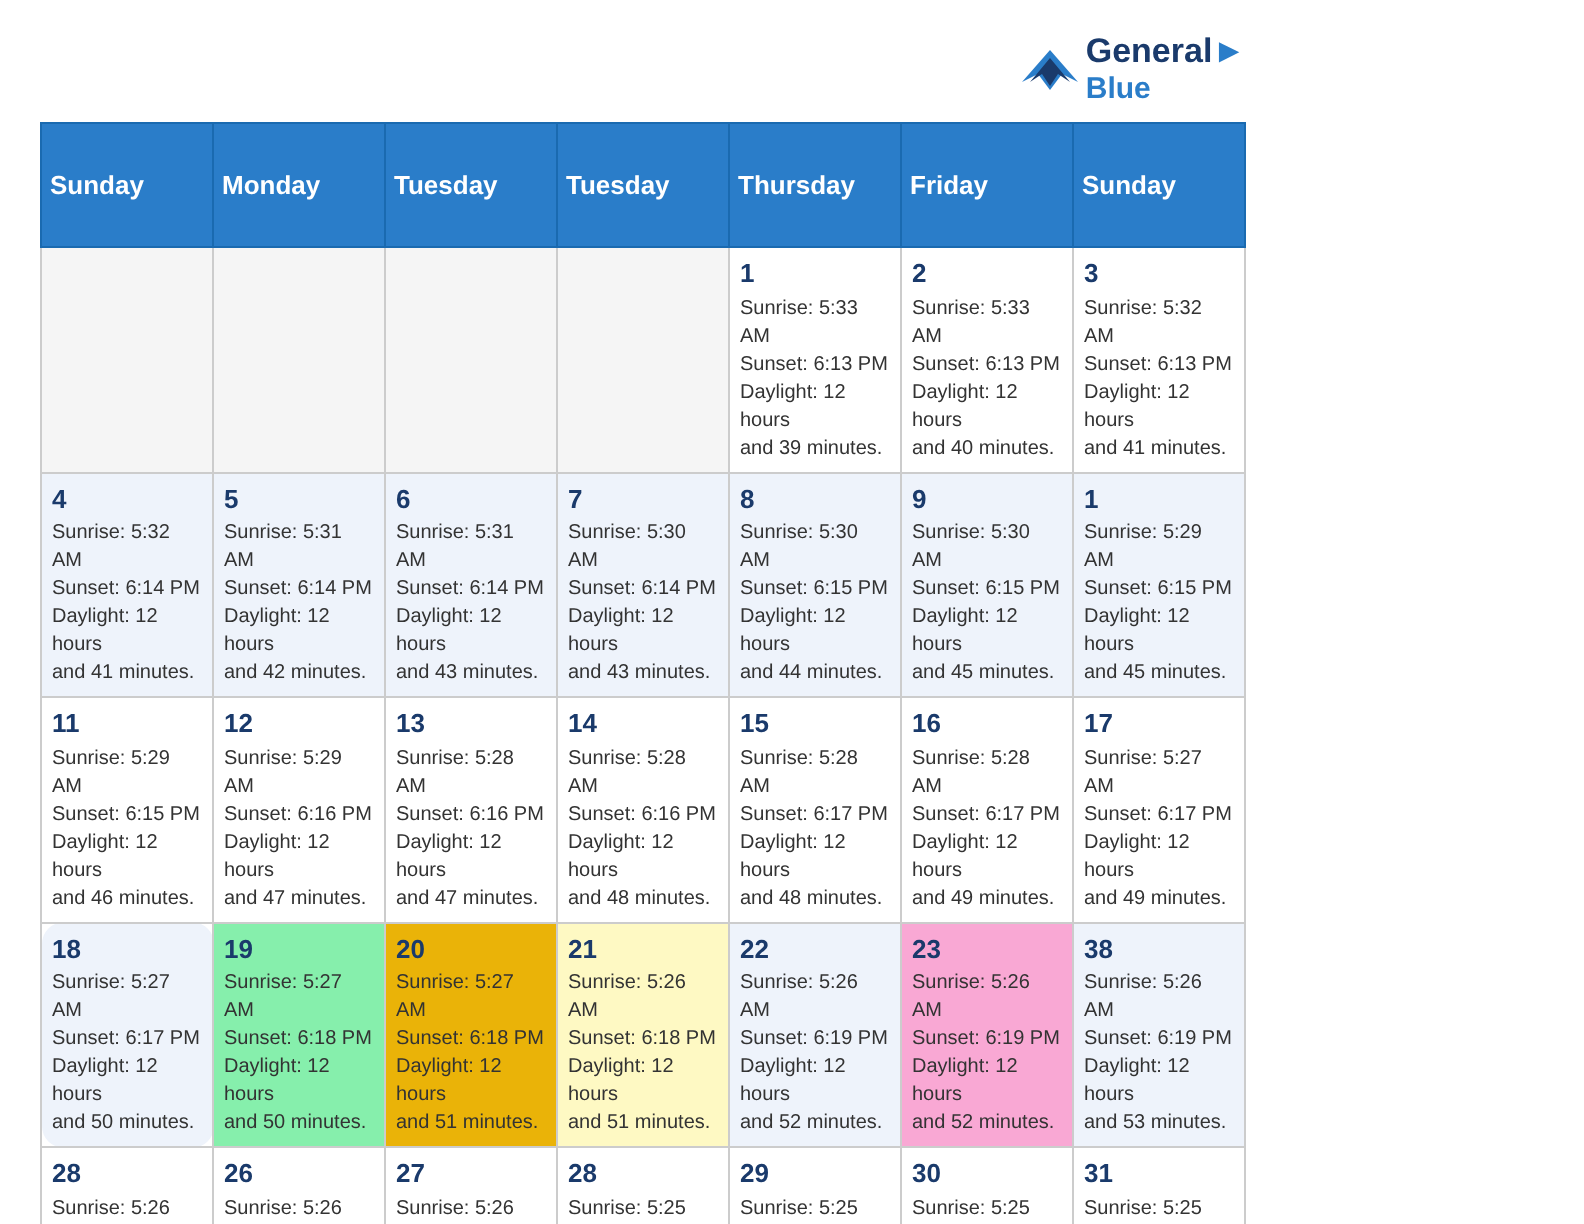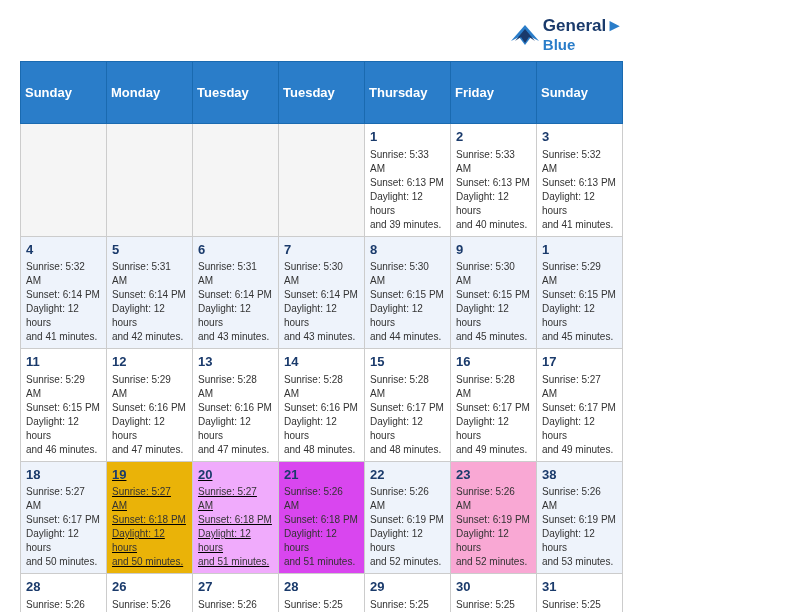--- a/index.html
+++ b/index.html
@@ -196,33 +196,33 @@
           <td>
             <span class="day-num">16</span>
             <div class="day-info">Sunrise: 5:28 AM<br>Sunset: 6:17 PM<br>Daylight: 12 hours<br>and 49 minutes.</div>
           </td>
           <td>
             <span class="day-num">17</span>
             <div class="day-info">Sunrise: 5:27 AM<br>Sunset: 6:17 PM<br>Daylight: 12 hours<br>and 49 minutes.</div>
           </td>
         </tr>
         <tr>
-          <td style="background: rgb(238, 243, 251);">
+          <td style="background: rgb(238, 243, 251); border-radius: 11px;">
             <span class="day-num">18</span>
             <div class="day-info">Sunrise: 5:27 AM<br>Sunset: 6:17 PM<br>Daylight: 12 hours<br>and 50 minutes.</div>
           </td>
-          <td style="background: #eab308; text-decoration: underline;">
+          <td style="background: #86efac;">
             <span class="day-num">19</span>
             <div class="day-info">Sunrise: 5:27 AM<br>Sunset: 6:18 PM<br>Daylight: 12 hours<br>and 50 minutes.</div>
           </td>
-          <td style="background: #f0abfc; text-decoration: underline;">
+          <td style="background: #eab308;">
             <span class="day-num">20</span>
             <div class="day-info">Sunrise: 5:27 AM<br>Sunset: 6:18 PM<br>Daylight: 12 hours<br>and 51 minutes.</div>
           </td>
-          <td style="background: #d946ef;">
+          <td style="background: #fef9c3;">
             <span class="day-num">21</span>
             <div class="day-info">Sunrise: 5:26 AM<br>Sunset: 6:18 PM<br>Daylight: 12 hours<br>and 51 minutes.</div>
           </td>
           <td style="background: rgb(238, 243, 251); margin-top: 48px;">
             <span class="day-num">22</span>
             <div class="day-info">Sunrise: 5:26 AM<br>Sunset: 6:19 PM<br>Daylight: 12 hours<br>and 52 minutes.</div>
           </td>
           <td style="background: #f9a8d4;">
             <span class="day-num">23</span>
             <div class="day-info">Sunrise: 5:26 AM<br>Sunset: 6:19 PM<br>Daylight: 12 hours<br>and 52 minutes.</div>

